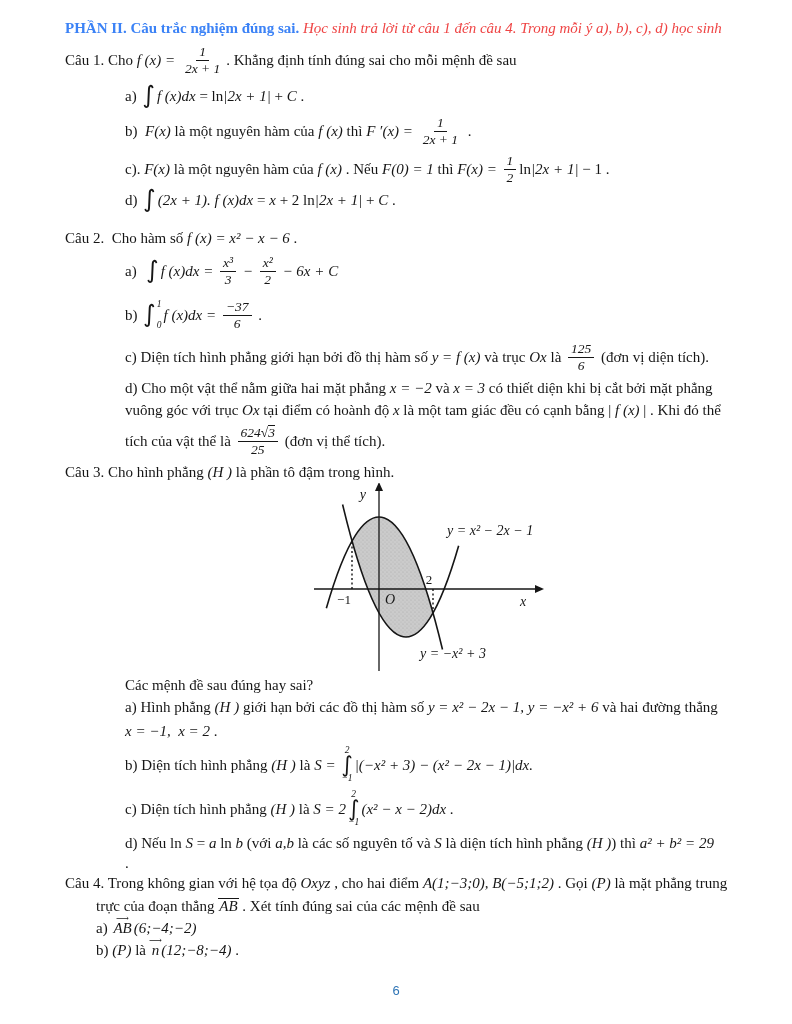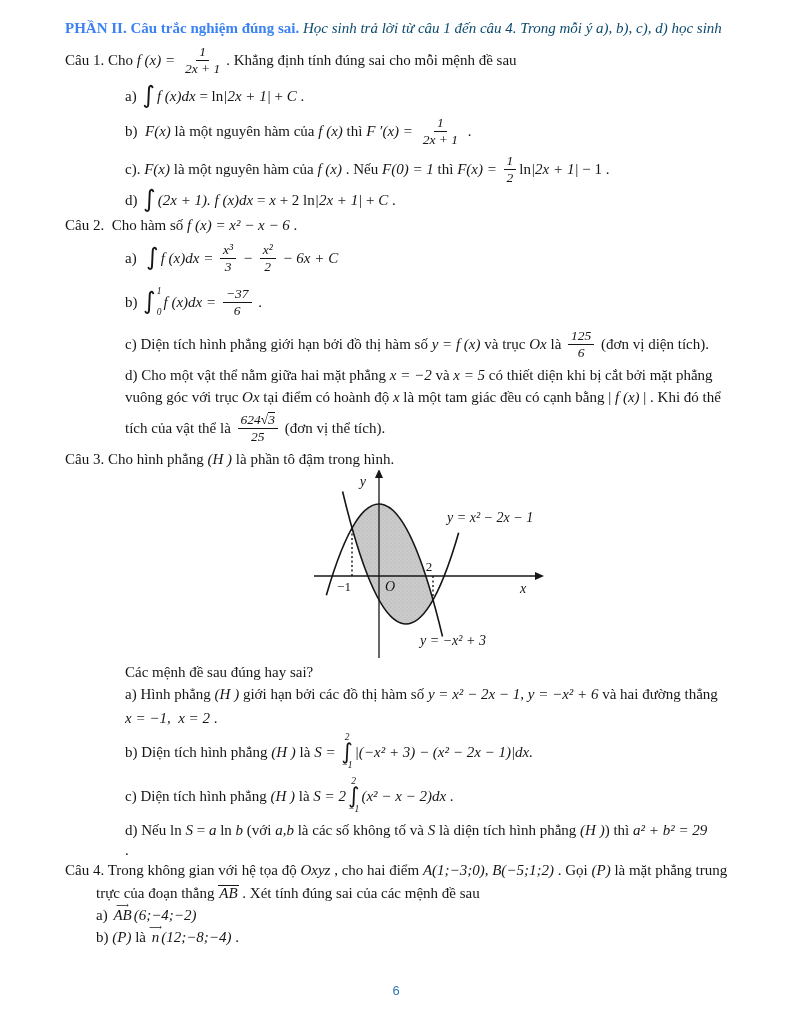--- a/index.html
+++ b/index.html
@@ -7,26 +7,26 @@
     position:relative;width:792px;height:1024px;background:#ffffff;overflow:hidden;
     font-family:"Liberation Serif","DejaVu Serif",serif;font-size:15px;color:#161616;
   }
   .content{position:relative;padding:18px 60px 0 65px;}
   .l{display:flex;align-items:center;flex-wrap:nowrap;}
   .l span{white-space:pre;}
   .h16{height:16px}.h20{height:20px}.h22{height:22px}.h24{height:24px}
   .h28{height:28px}.h34{height:34px}.h40{height:40px}.h42{height:42px}.h44{height:44px}
   .ind{margin-left:60px}
   .ind2{margin-left:31px}
-  .mt8{margin-top:0}
+  .mt8{margin-top:13px}
   .tk-t{}
   .tk-b{font-weight:normal;}
   .tk-i{font-style:italic;}
   .tk-hb{font-weight:bold;color:#3b82f6;}
-  .tk-hi{font-style:italic;color:#0c4a6e;}
+  .tk-hi{font-style:italic;color:#ef4444;}
   .frac{display:inline-flex;flex-direction:column;align-items:center;align-self:center;
         font-style:italic;font-size:13.5px;line-height:1.15;margin:0 3px;}
   .frac .num{display:inline-flex;padding:0 3px;border-bottom:1.2px solid #161616;}
   .frac .den{display:inline-flex;padding:0 3px;}
   .int{display:inline-flex;align-items:center;align-self:center;margin:0 2px;}
   .intg{font-family:"DejaVu Sans",sans-serif;font-size:24px;line-height:0.9;}
   .int .ib{display:inline-flex;flex-direction:column;justify-content:space-between;
            height:30px;font-size:9.5px;line-height:1;font-style:italic;margin-left:1px;}
   .intl{display:inline-flex;flex-direction:column;align-items:center;align-self:center;
         margin:0 2px;font-size:9.5px;font-style:italic;line-height:1;}
@@ -139,21 +139,21 @@
         <span class="tk-i">Ox</span>
         <span class="tk-t"> là </span>
         <span class="frac"><span class="num">125</span><span class="den">6</span></span>
         <span class="tk-t"> (đơn vị diện tích).</span>
       </div>
     <div class="l h22 ind">
         <span class="tk-b">d) </span>
         <span class="tk-t">Cho một vật thể nằm giữa hai mặt phẳng </span>
         <span class="tk-i">x = −2</span>
         <span class="tk-t"> và </span>
-        <span class="tk-i">x = 5</span>
+        <span class="tk-i">x = 3</span>
         <span class="tk-t"> có thiết diện khi bị cắt bởi mặt phẳng</span>
       </div>
     <div class="l h22 ind">
         <span class="tk-t">vuông góc với trục </span>
         <span class="tk-i">Ox</span>
         <span class="tk-t"> tại điểm có hoành độ </span>
         <span class="tk-i">x</span>
         <span class="tk-t"> là một tam giác đều có cạnh bằng | </span>
         <span class="tk-i">f (x)</span>
         <span class="tk-t"> | . Khi đó thể</span>
@@ -237,21 +237,21 @@
         <span class="tk-b">d) </span>
         <span class="tk-t">Nếu </span>
         <span class="tk-t">ln </span>
         <span class="tk-i">S</span>
         <span class="tk-t"> = </span>
         <span class="tk-i">a</span>
         <span class="tk-t"> ln </span>
         <span class="tk-i">b</span>
         <span class="tk-t"> (với </span>
         <span class="tk-i">a,b</span>
-        <span class="tk-t"> là các số không tố và </span>
+        <span class="tk-t"> là các số nguyên tố và </span>
         <span class="tk-i">S</span>
         <span class="tk-t"> là diện tích hình phẳng </span>
         <span class="tk-i">(H )</span>
         <span class="tk-t">) thì </span>
         <span class="tk-i">a² + b² = 29</span>
       </div>
     <div class="l h16 ind">
         <span class="tk-t">.</span>
       </div>
 

